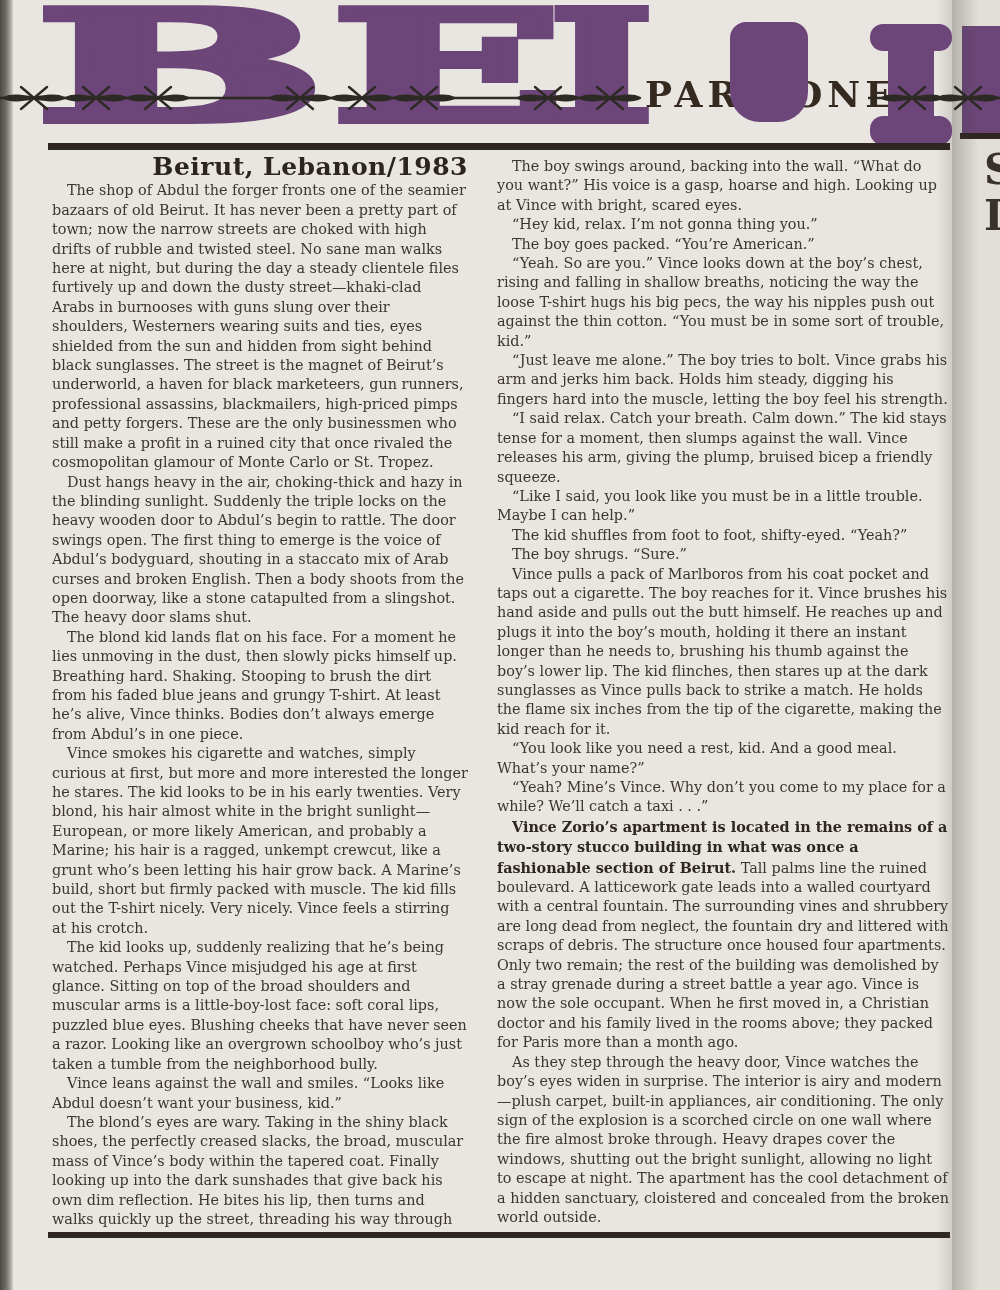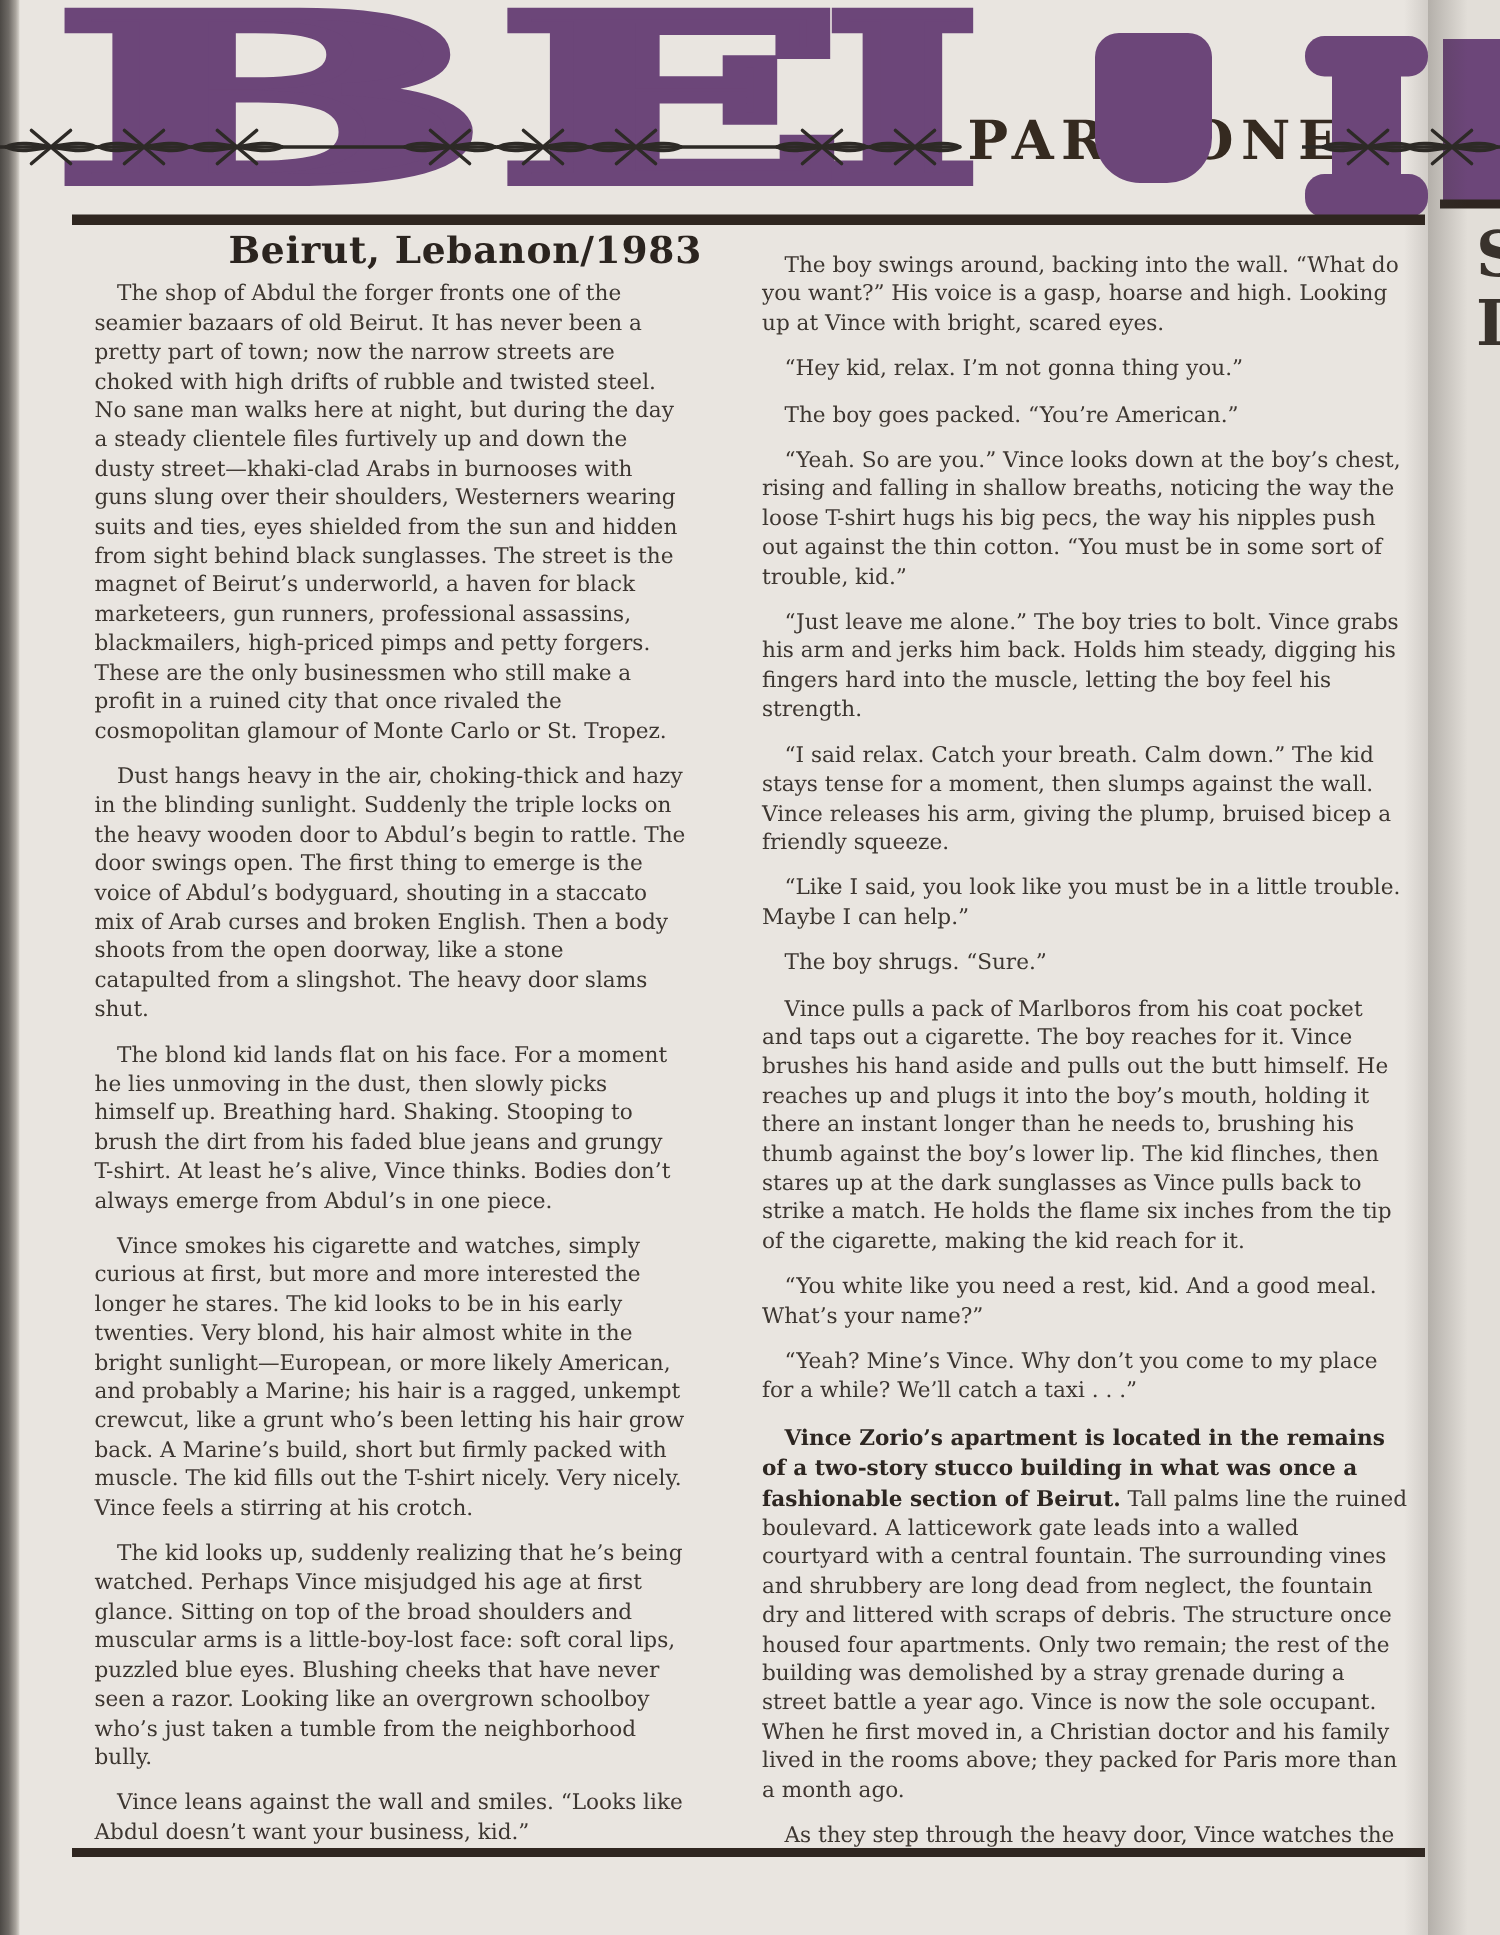--- a/index.html
+++ b/index.html
@@ -23,21 +23,21 @@
   .m-i4-bot{left:870px;top:116px;width:82px;height:29px;border-radius:13px;}
   .part-label{position:absolute;left:645px;top:73px;z-index:1;font-weight:bold;font-size:36px;
     color:#352a20;letter-spacing:5px;white-space:nowrap;}
   .wire{position:absolute;left:0;top:76px;z-index:3;}
   .m-rule{position:absolute;left:48px;top:143px;width:902px;height:7px;background:#2f2620;z-index:4;}
   
   .col{position:absolute;top:157px;height:1076px;overflow:hidden;font-size:14.4px;
     line-height:19.4px;color:#3d3630;text-align:left;}
   .col-left{left:52px;width:416px;}
   .col-right{left:497px;width:452px;}
-  .col p{margin:11px;text-indent:15px;}
+  .col p{margin:0;text-indent:15px;}
   .article-title{font-size:25px;font-weight:bold;text-align:right;color:#2b241f;
     margin:0 0 5px 0;letter-spacing:0.5px;}
   .section-para{margin-top:19px;}
   .section-para .lead{font-weight:bold;color:#2d2username621;}
   .section-para .lead{font-weight:bold;color:#2d2621;}
   .footer-rule{position:absolute;left:48px;top:1232px;width:902px;height:6px;background:#2f2620;}
   
   .gutter-shadow{position:absolute;left:936px;top:0;width:16px;height:100%;
     background:linear-gradient(90deg,rgba(60,55,50,0) 0%,rgba(60,55,50,0.14) 100%);}
   .right-strip{position:absolute;left:952px;top:0;width:48px;height:100%;background:#e2ded8;}
@@ -103,23 +103,24 @@
   </div>
 
   <div class="col col-right">
     <p>The boy swings around, backing into the wall. “What do you want?” His voice is a gasp, hoarse and high. Looking up at Vince with bright, scared eyes.</p>
     <p>“Hey kid, relax. I’m not gonna thing you.”</p>
     <p>The boy goes packed. “You’re American.”</p>
     <p>“Yeah. So are you.” Vince looks down at the boy’s chest, rising and falling in shallow breaths, noticing the way the loose T-shirt hugs his big pecs, the way his nipples push out against the thin cotton. “You must be in some sort of trouble, kid.”</p>
     <p>“Just leave me alone.” The boy tries to bolt. Vince grabs his arm and jerks him back. Holds him steady, digging his fingers hard into the muscle, letting the boy feel his strength.</p>
     <p>“I said relax. Catch your breath. Calm down.” The kid stays tense for a moment, then slumps against the wall. Vince releases his arm, giving the plump, bruised bicep a friendly squeeze.</p>
     <p>“Like I said, you look like you must be in a little trouble. Maybe I can help.”</p>
+    <p>The kid shuffles from foot to foot, shifty-eyed. “Yeah?”</p>
     <p>The boy shrugs. “Sure.”</p>
     <p>Vince pulls a pack of Marlboros from his coat pocket and taps out a cigarette. The boy reaches for it. Vince brushes his hand aside and pulls out the butt himself. He reaches up and plugs it into the boy’s mouth, holding it there an instant longer than he needs to, brushing his thumb against the boy’s lower lip. The kid flinches, then stares up at the dark sunglasses as Vince pulls back to strike a match. He holds the flame six inches from the tip of the cigarette, making the kid reach for it.</p>
-    <p>“You white like you need a rest, kid. And a good meal. What’s your name?”</p>
+    <p>“You look like you need a rest, kid. And a good meal. What’s your name?”</p>
     <p>“Yeah? Mine’s Vince. Why don’t you come to my place for a while? We’ll catch a taxi . . .”</p>
     <p class="section-para"><span class="lead">Vince Zorio’s apartment is located in the remains of a two-story stucco building in what was once a fashionable section of Beirut.</span> <span>Tall palms line the ruined boulevard. A latticework gate leads into a walled courtyard with a central fountain. The surrounding vines and shrubbery are long dead from neglect, the fountain dry and littered with scraps of debris. The structure once housed four apartments. Only two remain; the rest of the building was demolished by a stray grenade during a street battle a year ago. Vince is now the sole occupant. When he first moved in, a Christian doctor and his family lived in the rooms above; they packed for Paris more than a month ago.</span></p>
     <p>As they step through the heavy door, Vince watches the boy’s eyes widen in surprise. The interior is airy and modern—plush carpet, built-in appliances, air conditioning. The only sign of the explosion is a scorched circle on one wall where the fire almost broke through. Heavy drapes cover the windows, shutting out the bright sunlight, allowing no light to escape at night. The apartment has the cool detachment of a hidden sanctuary, cloistered and concealed from the broken world outside.</p>
 
   </div>
 
   <div class="footer-rule"></div>
 
   <div class="gutter-shadow"></div>
 

